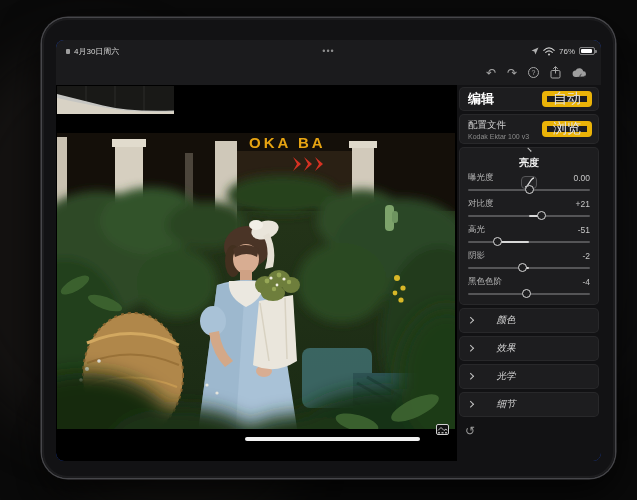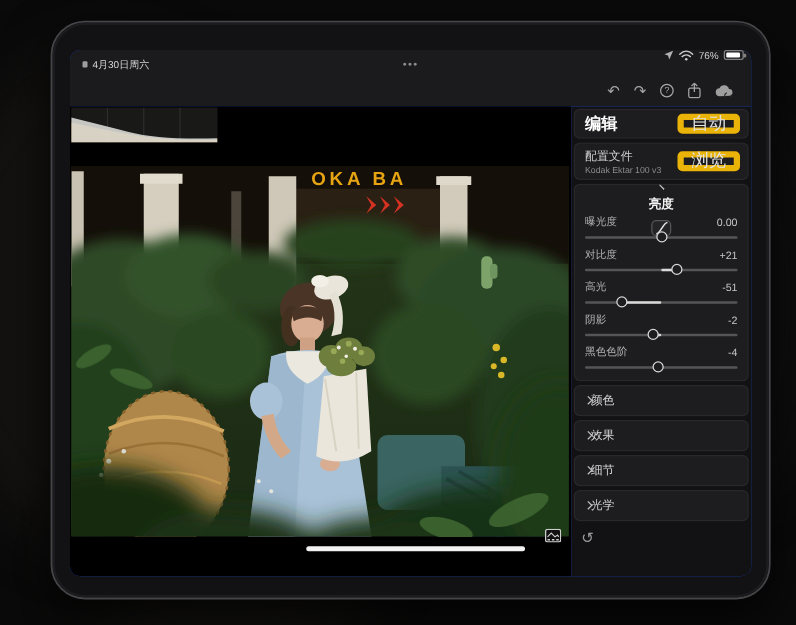--- a/index.html
+++ b/index.html
@@ -19,21 +19,21 @@
           border-radius:8px;overflow:hidden;padding-left:48px;}
 
   
   .topbar{position:absolute;left:0;top:0;width:545px;height:45px;background:#1b1b1d;}
   .status-row{position:absolute;left:0;top:0;width:100%;height:22px;display:flex;align-items:center;
               padding:0 10px;color:#d6d6d6;font-size:8px;}
   .status-left{display:flex;align-items:center;gap:4px;}
   .status-indicator{width:4px;height:5px;background:#9e9e9e;border-radius:1px;}
   .status-dots{position:absolute;left:50%;top:11px;transform:translate(-50%,-50%);color:#8d8d8d;
                font-size:9px;letter-spacing:1px;}
-  .status-right{position:absolute;right:6px;top:0;height:22px;display:flex;gap:4px;}
+  .status-right{position:absolute;right:6px;top:0;height:22px;display:flex;align-items:center;gap:4px;}
   .batt-pct{font-size:8px;color:#cfcfcf;}
   .battery{position:relative;width:16px;height:8px;border:1px solid rgba(255,255,255,.45);border-radius:2px;}
   .battery .fill{position:absolute;left:1px;top:1px;bottom:1px;width:76%;background:#fff;border-radius:1px;}
   .battery .nub{position:absolute;right:-3px;top:2px;width:2px;height:3px;background:rgba(255,255,255,.45);
                 border-radius:0 1px 1px 0;}
   .toolbar{position:absolute;right:14px;top:26px;display:flex;align-items:center;gap:11px;}
   .tool-icon{color:#a6a6a6;font-size:12px;line-height:12px;cursor:pointer;}
   .help-circle{width:11px;height:11px;border:1px solid #a6a6a6;border-radius:50%;display:flex;
                align-items:center;justify-content:center;font-size:7px;color:#a6a6a6;}
 
@@ -68,21 +68,21 @@
   .slider-row{height:26px;position:relative;}
   .slider-top{display:flex;justify-content:space-between;align-items:center;height:15px;}
   .slider-label{font-size:8.5px;color:#b4b4b4;}
   .slider-value{font-size:8.5px;color:#c6c6c6;}
   .track{position:relative;height:9px;}
   .track-base{position:absolute;left:0;right:0;top:4px;height:1.5px;background:#555557;border-radius:1px;}
   .track-active{position:absolute;top:3.5px;height:2px;background:#d8d8d8;border-radius:1px;}
   .knob{position:absolute;top:0;width:9px;height:9px;border:1.6px solid #d9d9d9;border-radius:50%;
         background:#1d1d1f;cursor:pointer;}
 
-  .section-card{height:25px;display:flex;align-items:center;gap:0;padding:0 8px;cursor:pointer;}
+  .section-card{height:25px;display:flex;align-items:center;gap:24px;padding:0 8px;cursor:pointer;font-style:italic;}
   .section-label{font-size:9.5px;color:#d8d8d8;}
   .reset-row{margin:4px 0 0 8px;}
   .reset-icon{color:#9a9a9a;font-size:12px;cursor:pointer;}
 </style>
 </head>
 <body>
 
 <div class="stage">
   <div class="blob blob1"></div>
   <div class="blob blob2"></div>
@@ -383,25 +383,25 @@
           <div class="card section-card">
             <span class="chev right"></span>
             <span class="section-label">颜色</span>
           </div>
           <div class="card section-card">
             <span class="chev right"></span>
             <span class="section-label">效果</span>
           </div>
           <div class="card section-card">
             <span class="chev right"></span>
-            <span class="section-label">细节</span>
+            <span class="section-label">光学</span>
           </div>
           <div class="card section-card">
             <span class="chev right"></span>
-            <span class="section-label">光学</span>
+            <span class="section-label">细节</span>
           </div>
 
           <div class="reset-row">
             <span class="reset-icon">↺</span>
           </div>
         </div>
       </div>
 
     </div>
   </div>

